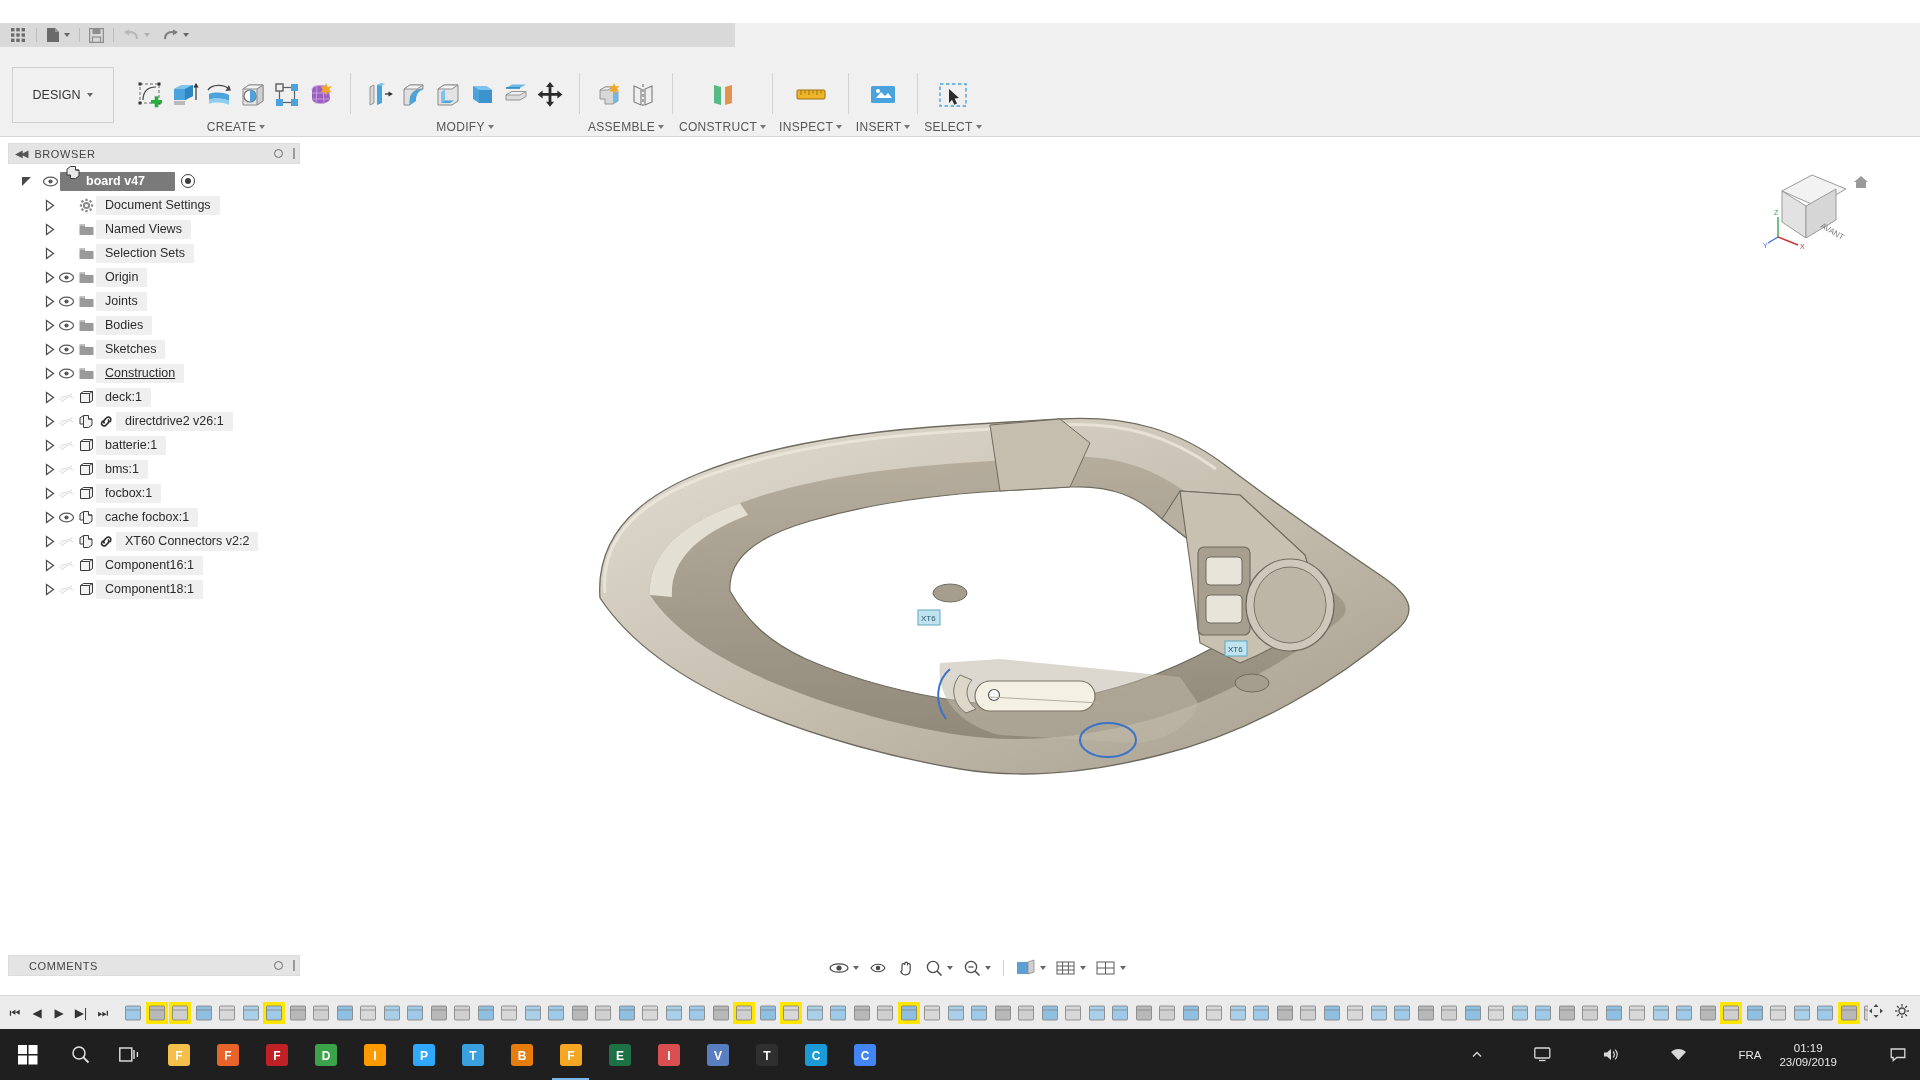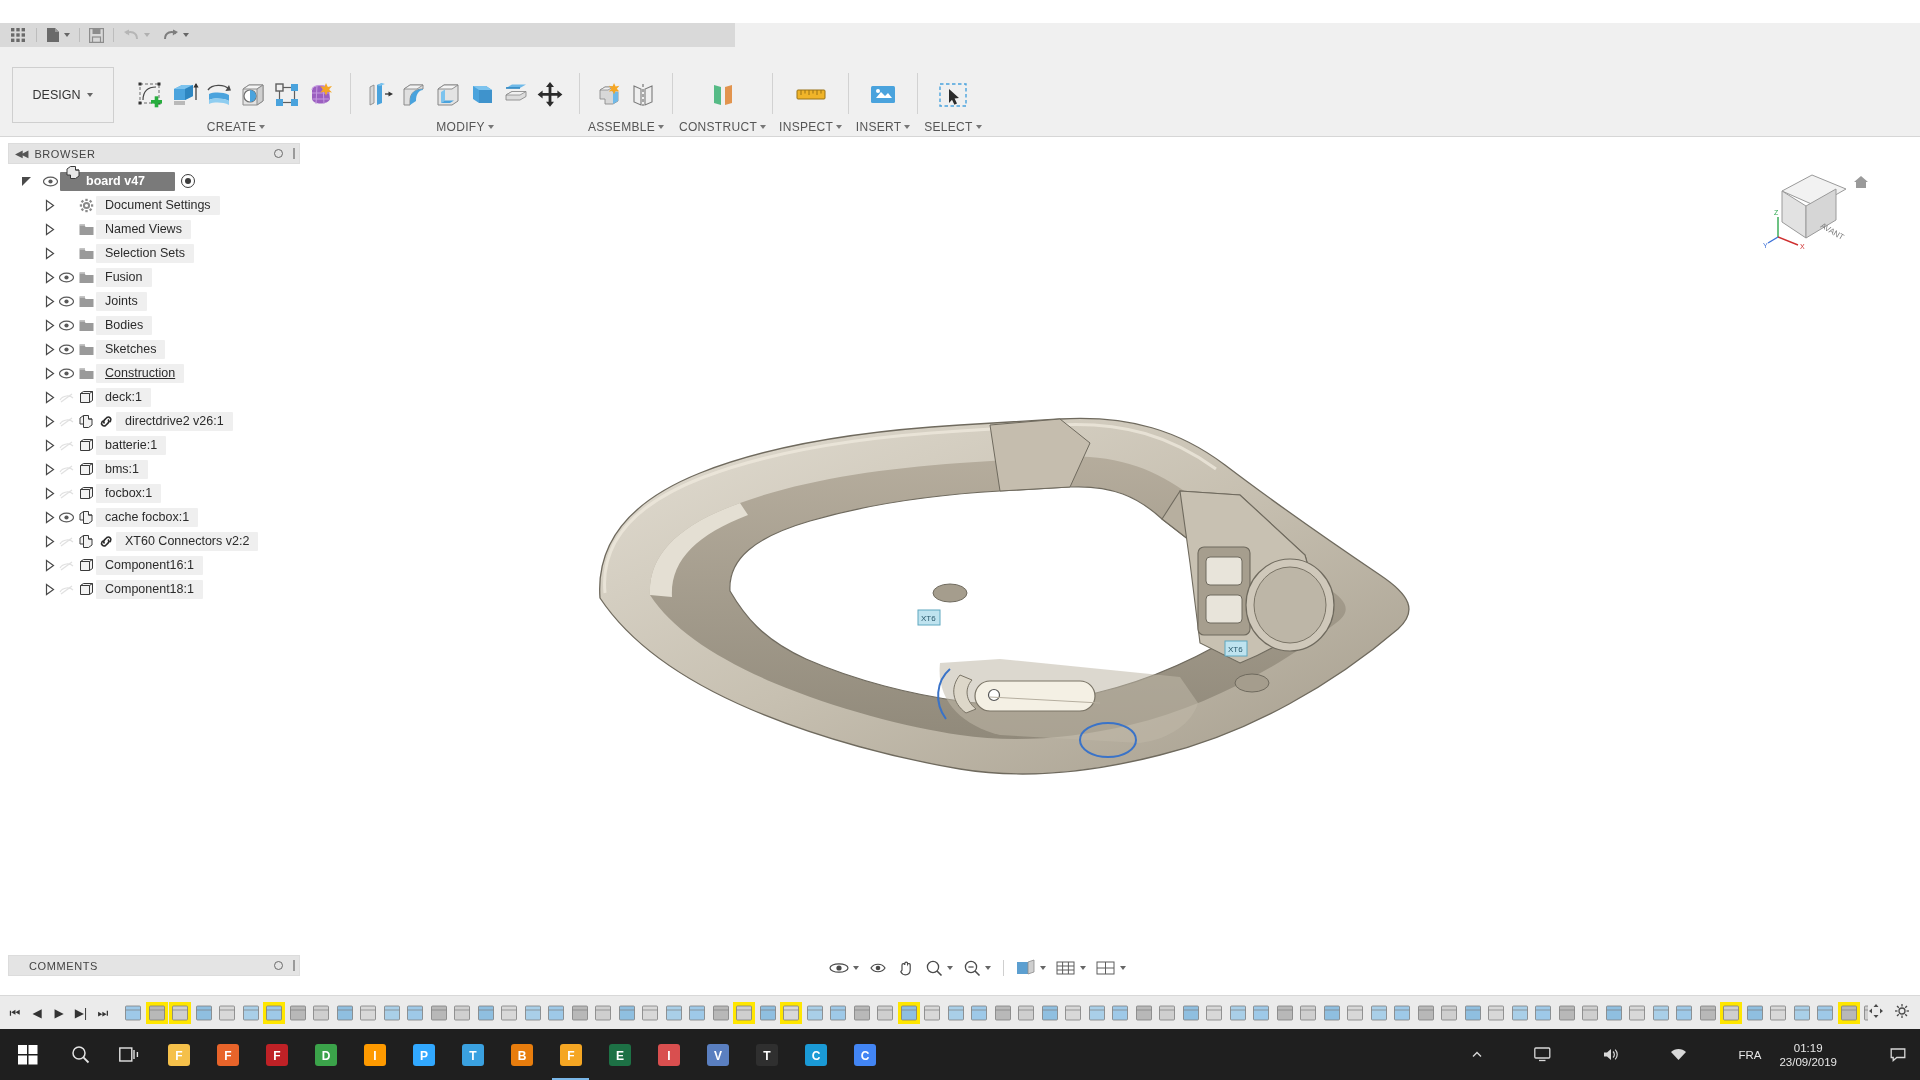--- a/index.html
+++ b/index.html
@@ -597,21 +597,21 @@
                 <ellipse cx="7.5" cy="5.5" rx="7" ry="4.3" fill="none" stroke="#5a5a5a" stroke-width="1.2"></ellipse>
                 <circle cx="7.5" cy="5.5" r="2.1" fill="#5a5a5a"></circle>
               </svg>
             </span>
             <span class="icn">
               <svg width="15" height="13">
                 <path d="M0.5 2.5 h5 l1.2 1.6 h7.8 v8 h-14 z" fill="#9a9a9a"></path>
                 <path d="M0.5 1.2 h5.5 v1.6 h-5.5 z" fill="#b5b5b5"></path>
               </svg>
             </span>
-            <span class="lbl">Fusion</span>
+            <span class="lbl">Origin</span>
           </div>
           <div class="row" style="padding-left: 34px;">
             <span class="tri-wrap">
               <svg width="11" height="13">
                 <path d="M2.5 1.5 l7 5 l-7 5 z" fill="none" stroke="#4a4a4a" stroke-width="1.2"></path>
               </svg>
             </span>
             <span class="eye">
               <svg width="15" height="11">
                 <ellipse cx="7.5" cy="5.5" rx="7" ry="4.3" fill="none" stroke="#5a5a5a" stroke-width="1.2"></ellipse>

